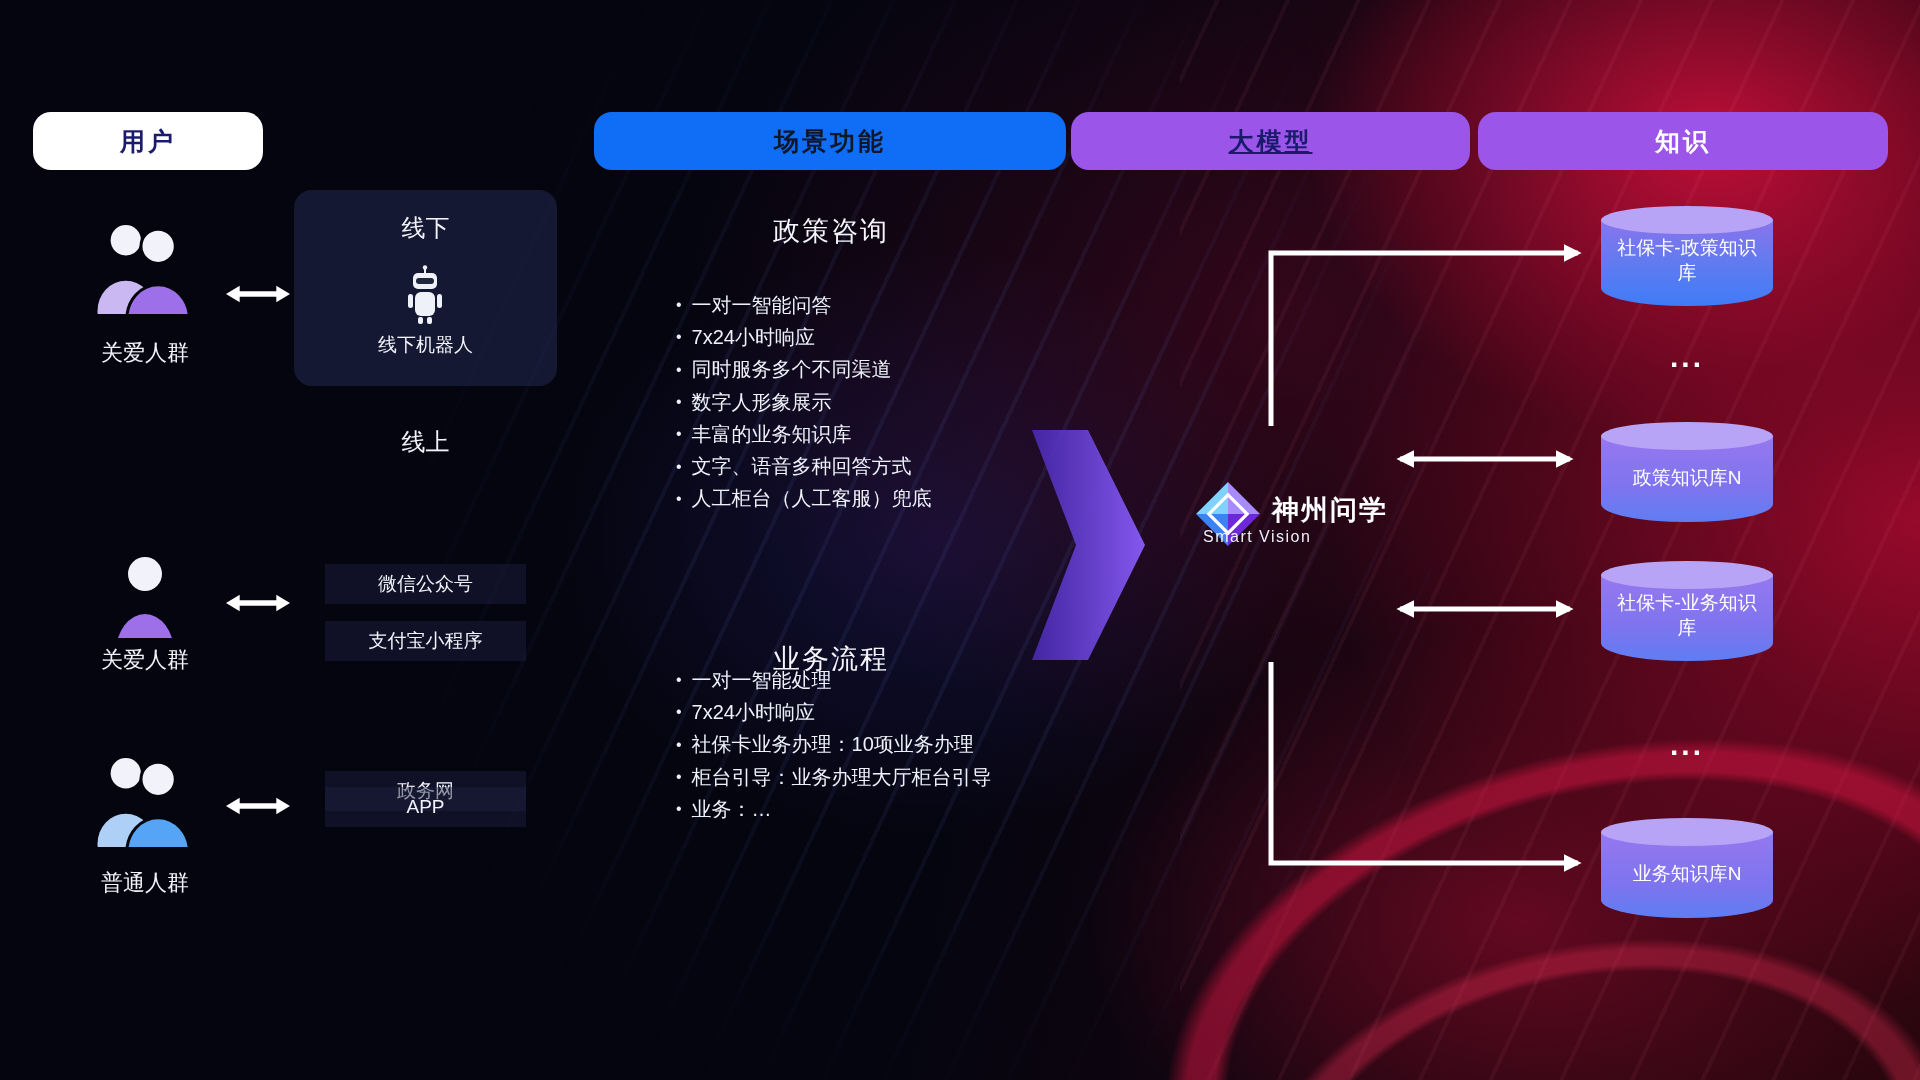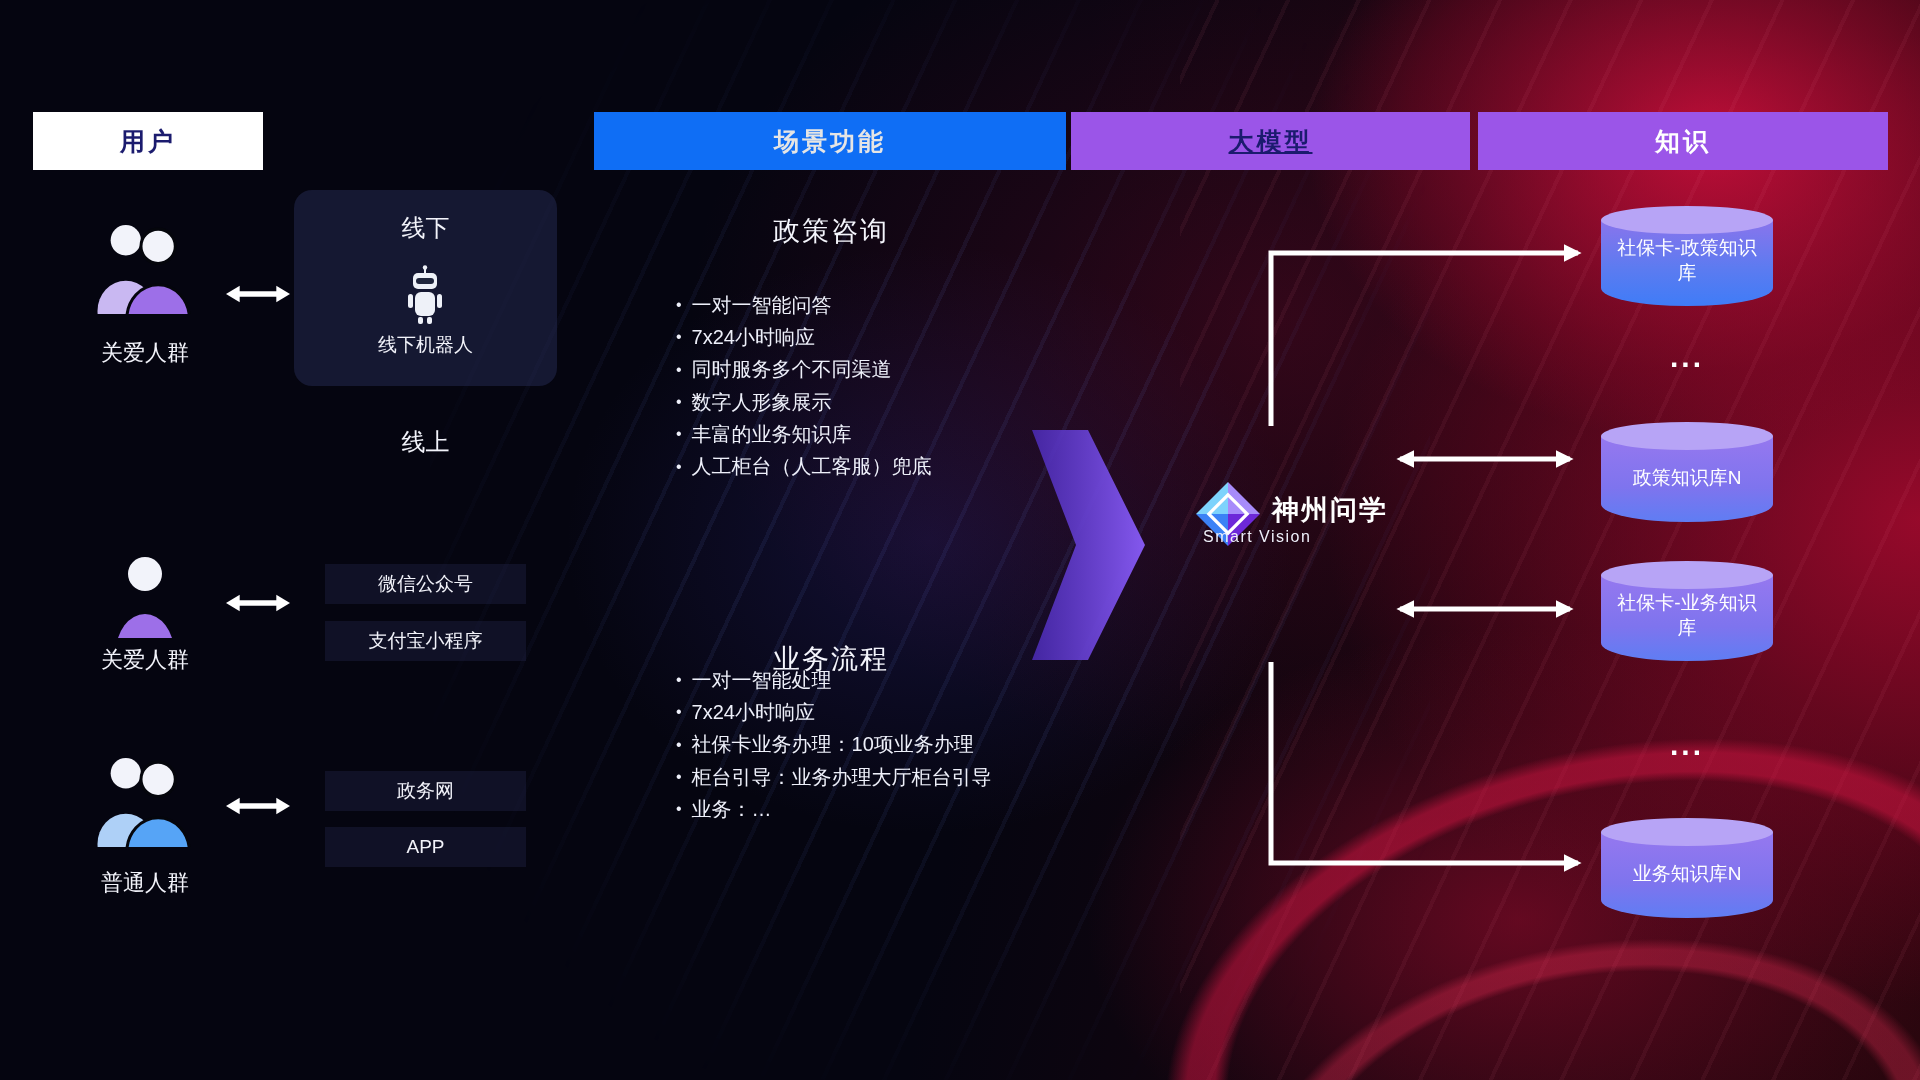--- a/index.html
+++ b/index.html
@@ -34,24 +34,24 @@
     left:1180px;top:0;width:740px;height:1080px;
     background:repeating-linear-gradient(115deg, rgba(255,130,160,0) 0 32px, rgba(255,130,160,0.06) 32px 36px, rgba(255,130,160,0) 36px 64px);
   }
   .ring{border-radius:50%;}
   .ring1{right:-190px;bottom:-280px;width:1000px;height:640px;transform:rotate(-14deg);
     background:radial-gradient(ellipse at center, transparent 55%, rgba(215,22,68,0.50) 57%, rgba(215,22,68,0.50) 61%, transparent 64%);}
   .ring2{right:-70px;bottom:-340px;width:780px;height:500px;transform:rotate(-10deg);
     background:radial-gradient(ellipse at center, transparent 55%, rgba(235,45,85,0.35) 57%, rgba(235,45,85,0.35) 61%, transparent 64%);}
   .hdr{
     position:absolute;top:112px;height:58px;display:flex;align-items:center;justify-content:center;
-    font-size:25px;font-weight:bold;letter-spacing:3px;
+    font-size:25px;font-weight:bold;letter-spacing:3px;border-radius:18px;
   }
   .hdr-white{background:#ffffff;color:var(--header-text-dark);}
-  .hdr-blue{background:var(--header-blue);color:#e5e5e5;}
+  .hdr-blue{background:var(--header-blue);color:#0f172a;}
   .hdr-purple{background:var(--header-purple);color:#ffffff;}
   .hdr-purple-dark{background:var(--header-purple);color:var(--header-text-dark);text-decoration:underline;}
 
   .user-label{position:absolute;width:180px;text-align:center;font-size:22px;color:#f2f3fa;}
   .ico{position:absolute;}
 
   .tp-card{
     position:absolute;left:294px;top:190px;width:263px;height:196px;border-radius:18px;
     background:rgba(38,44,84,0.50);
   }
@@ -142,29 +142,30 @@
     <rect x="32" y="29" width="5" height="14" rx="2.5" fill="#eef1f8"></rect>
     <rect x="13" y="52" width="5" height="7" rx="2" fill="#eef1f8"></rect>
     <rect x="22" y="52" width="5" height="7" rx="2" fill="#eef1f8"></rect>
   </svg>
   <div class="tp-title" style="left:294px;top:332px;font-size:19px;">线下机器人</div>
   <div class="tp-title" style="left:294px;top:426px;">线上</div>
 
   <div class="chan" style="top:564px;">微信公众号</div>
   <div class="chan" style="top:621px;">支付宝小程序</div>
   <div class="chan" style="top:771px;">政务网</div>
-  <div class="chan" style="top:827px;">APP</div>
+  <div class="chan" style="top:787px;">APP</div>
 
   <div class="sc-title" style="top:213px;">政策咨询</div>
   <div class="bullets" style="top:289px;">
     <div class="bullet">一对一智能问答</div>
     <div class="bullet">7x24小时响应</div>
     <div class="bullet">同时服务多个不同渠道</div>
     <div class="bullet">数字人形象展示</div>
     <div class="bullet">丰富的业务知识库</div>
+    <div class="bullet">文字、语音多种回答方式</div>
     <div class="bullet">人工柜台（人工客服）兜底</div>
   </div>
 
   <div class="sc-title" style="top:593px;margin-top:48px;">业务流程</div>
   <div class="bullets" style="top:664px;">
     <div class="bullet">一对一智能处理</div>
     <div class="bullet">7x24小时响应</div>
     <div class="bullet">社保卡业务办理：10项业务办理</div>
     <div class="bullet">柜台引导：业务办理大厅柜台引导</div>
     <div class="bullet">业务：…</div>

